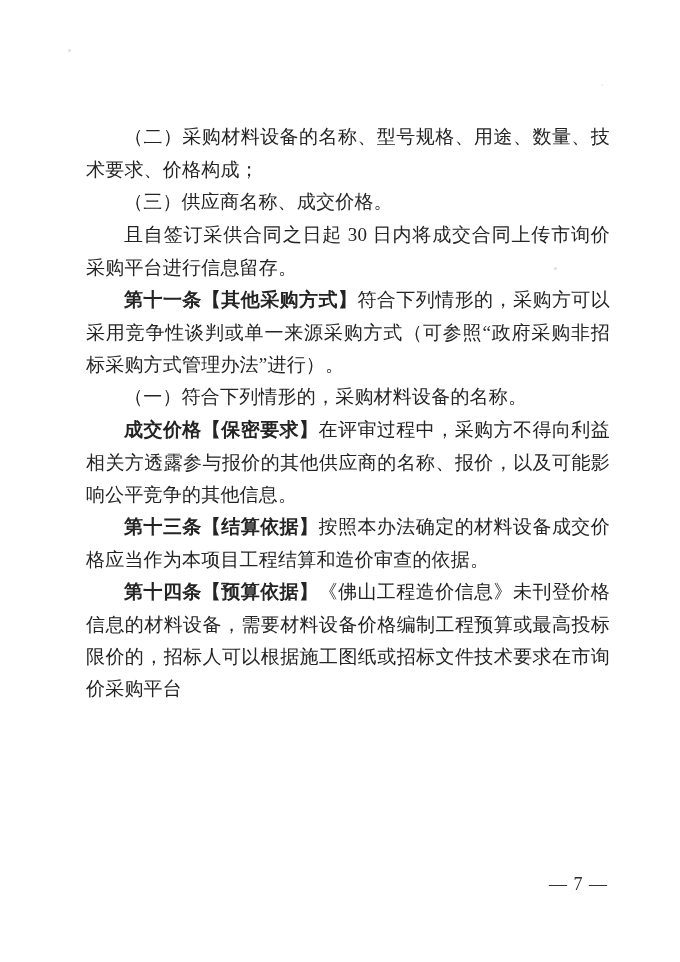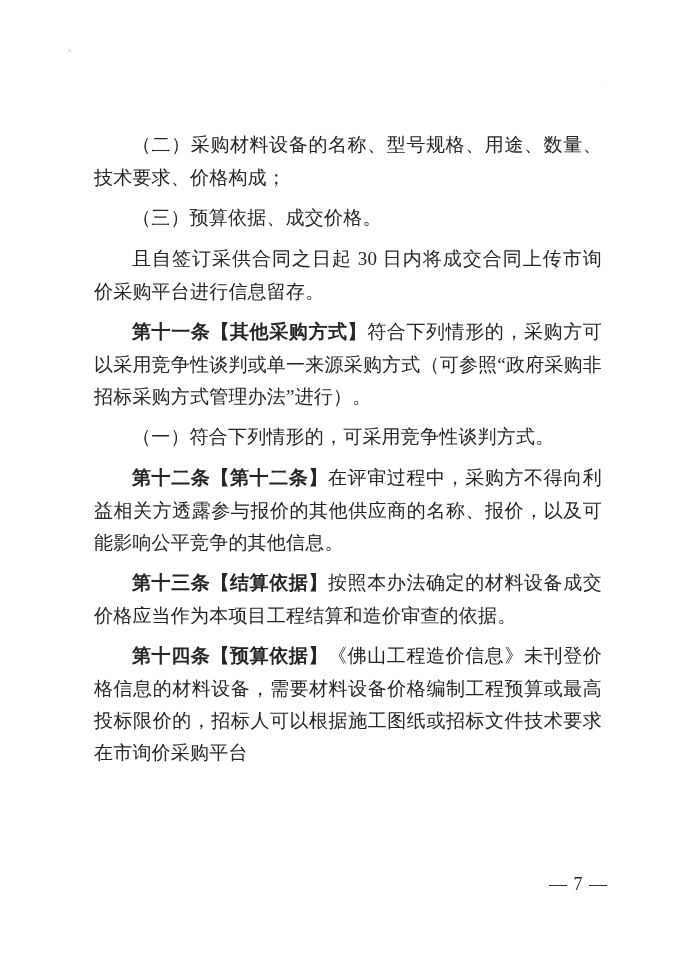--- a/index.html
+++ b/index.html
@@ -26,21 +26,21 @@
     right: 70px;
     top: 121px;
     color: #242424;
     font-size: 19px;
     line-height: 32px;
     text-align: justify;
     text-justify: inter-ideograph;
     letter-spacing: 0.2px;
   }
   .doc-body p {
-    margin: 8px;
+    margin: 0;
     text-indent: 2em;
   }
   .doc-body p .lead {
     font-weight: 700;
     font-family: Liberation Mono, monospace;
   }
   .page-footer {
     position: absolute;
     top: 874px;
     right: 72px;
@@ -63,33 +63,33 @@
 <div class="viewport">
   <div class="sheet">
 
     <div class="speck s1"></div>
     <div class="speck s2"></div>
     <div class="speck s3"></div>
 
     <div class="doc-body">
   <p><b class="lead"></b><span>（二）采购材料设备的名称、型号规格、用途、数量、技术要求、价格构成；</span></p>
 
-  <p><b class="lead"></b><span>（三）预算依据、成交价格。</span></p>
+  <p><b class="lead"></b><span>（三）供应商名称、成交价格。</span></p>
 
   <p><b class="lead"></b><span>且自签订采供合同之日起 30 日内将成交合同上传市询价采购平台进行信息留存。</span></p>
 
   <p><b class="lead">第十一条【其他采购方式】</b><span>符合下列情形的，采购方可以采用竞争性谈判或单一来源采购方式（可参照“政府采购非招标采购方式管理办法”进行）。</span></p>
 
-  <p><b class="lead"></b><span>（一）符合下列情形的，可采用竞争性谈判方式。</span></p>
+  <p><b class="lead"></b><span>（一）符合下列情形的，采购材料设备的名称。</span></p>
 
 
 
 
 
-  <p><b class="lead">第十二条【第十二条】</b><span>在评审过程中，采购方不得向利益相关方透露参与报价的其他供应商的名称、报价，以及可能影响公平竞争的其他信息。</span></p>
+  <p><b class="lead">成交价格【保密要求】</b><span>在评审过程中，采购方不得向利益相关方透露参与报价的其他供应商的名称、报价，以及可能影响公平竞争的其他信息。</span></p>
 
   <p><b class="lead">第十三条【结算依据】</b><span>按照本办法确定的材料设备成交价格应当作为本项目工程结算和造价审查的依据。</span></p>
 
   <p><b class="lead">第十四条【预算依据】</b><span>《佛山工程造价信息》未刊登价格信息的材料设备，需要材料设备价格编制工程预算或最高投标限价的，招标人可以根据施工图纸或招标文件技术要求在市询价采购平台</span></p>
 </div>
 
     <div class="page-footer">— 7 —</div>
   </div>
 </div>
 

